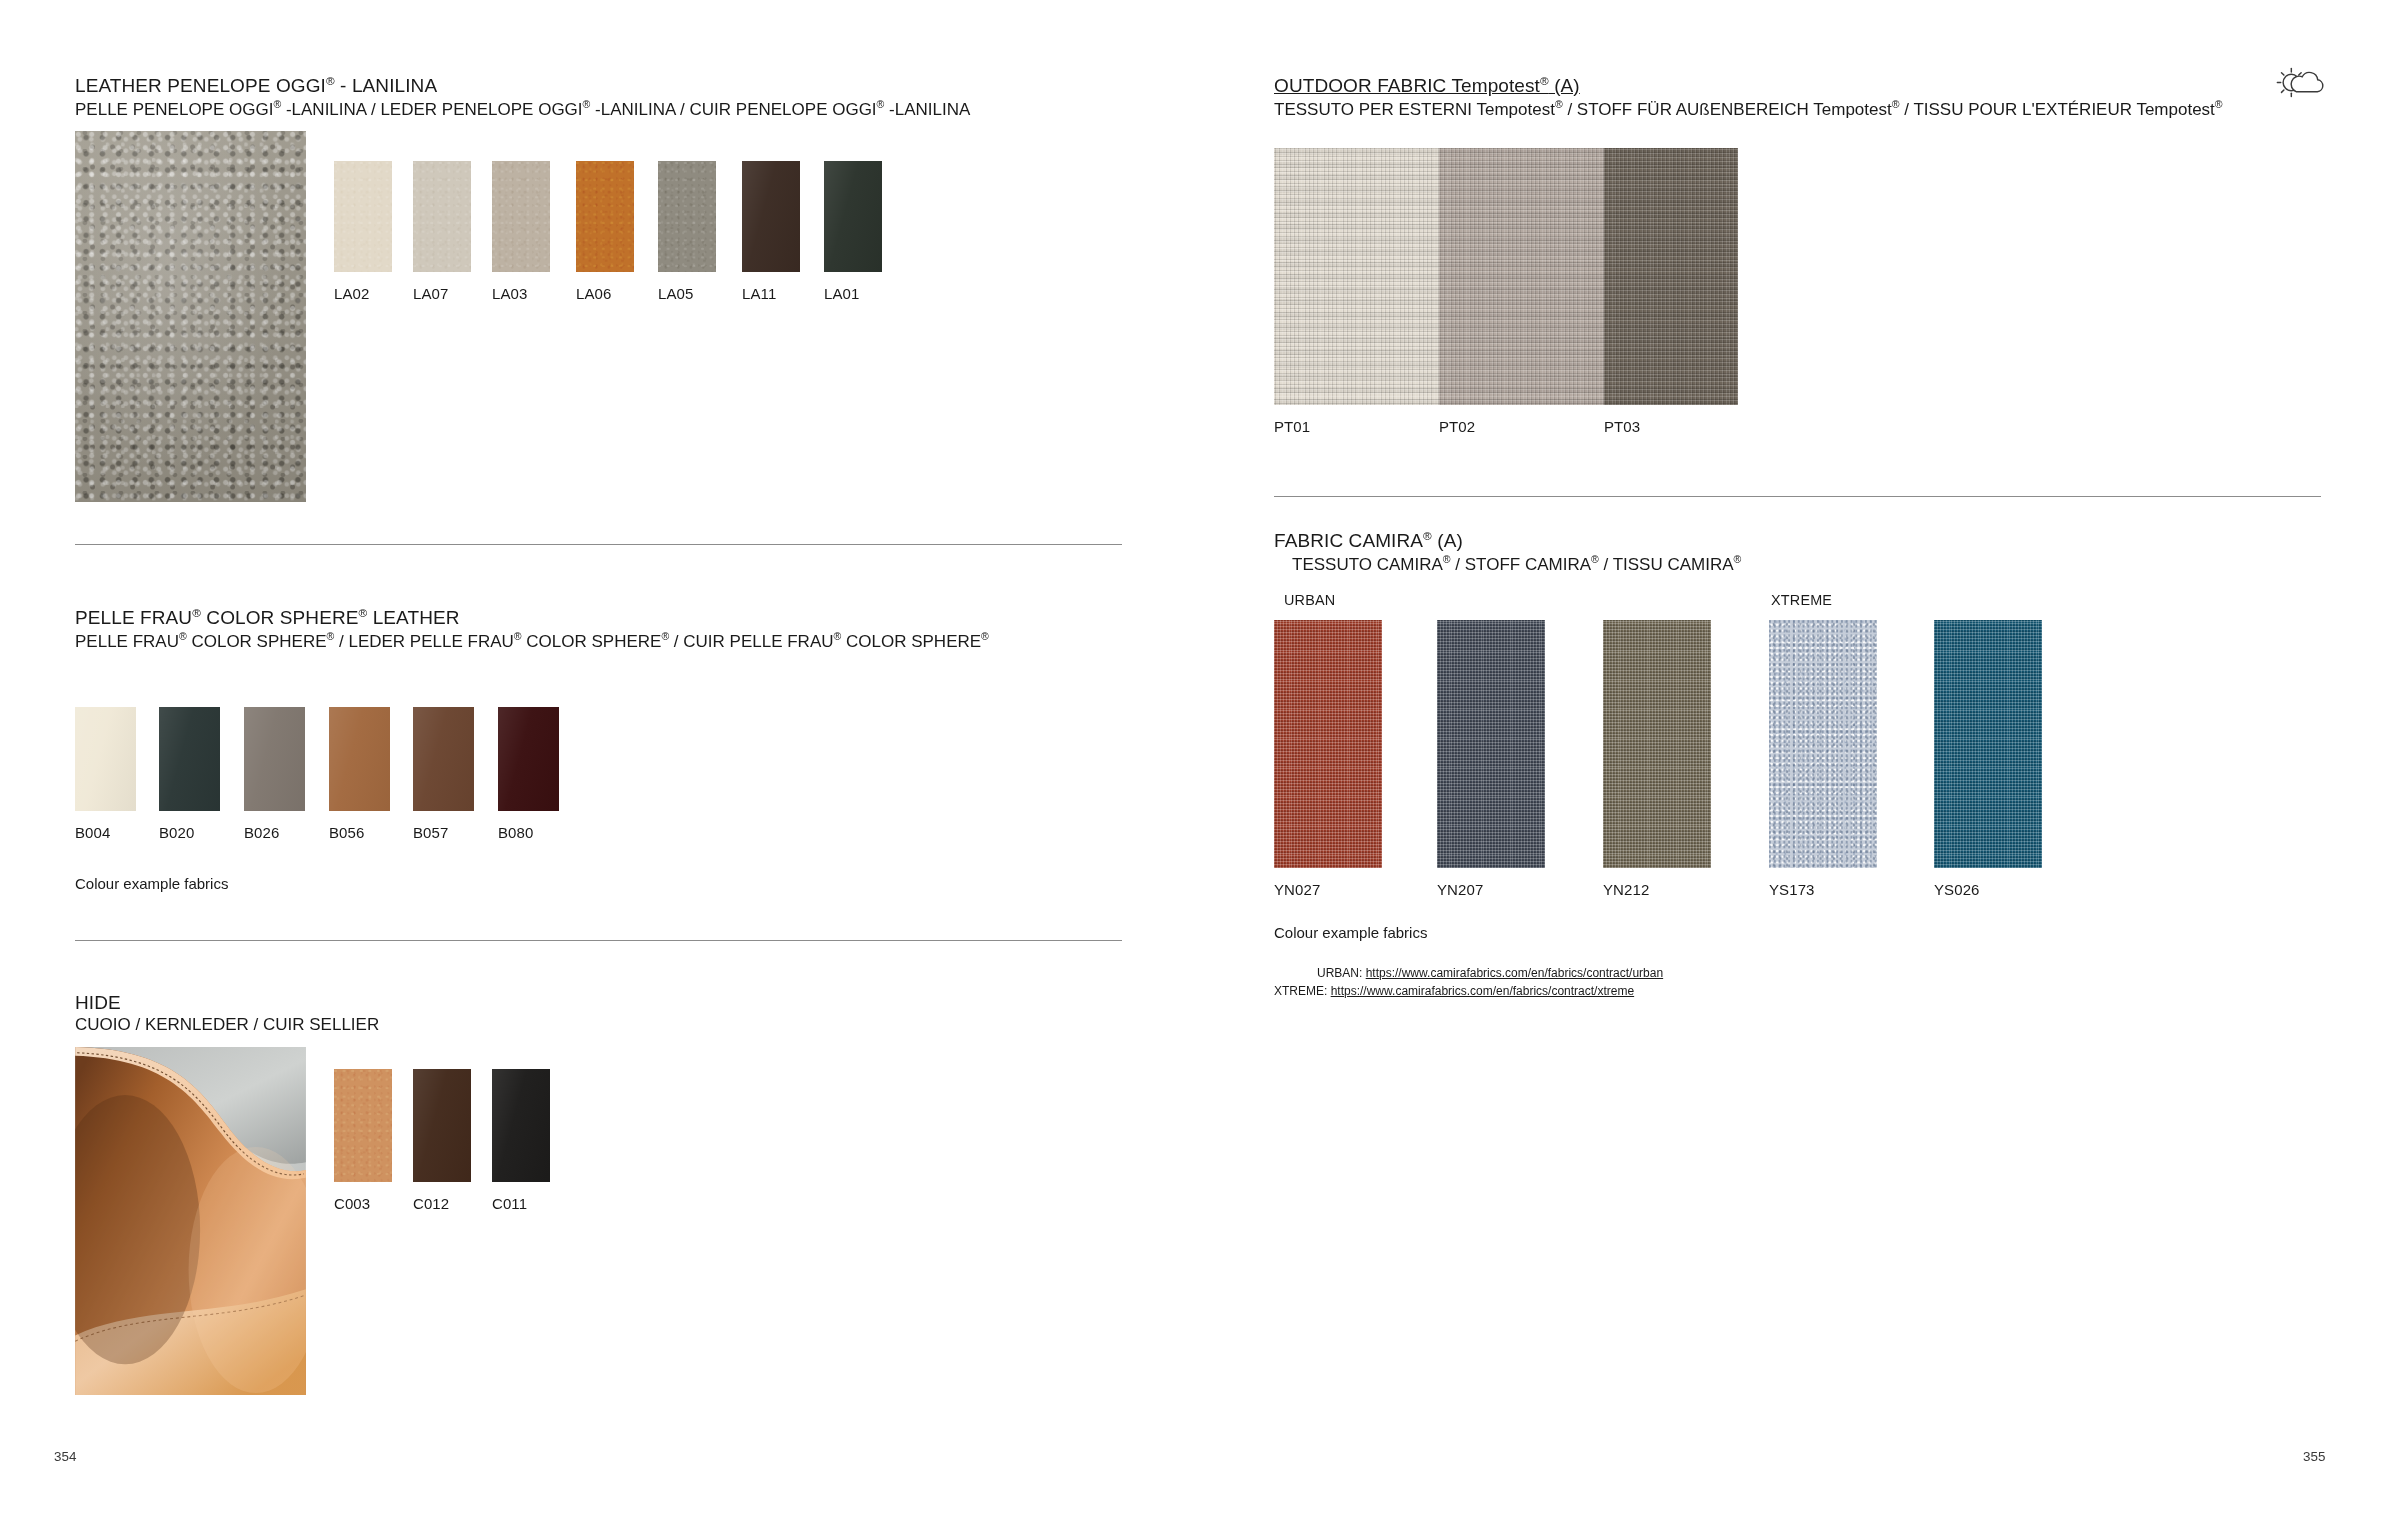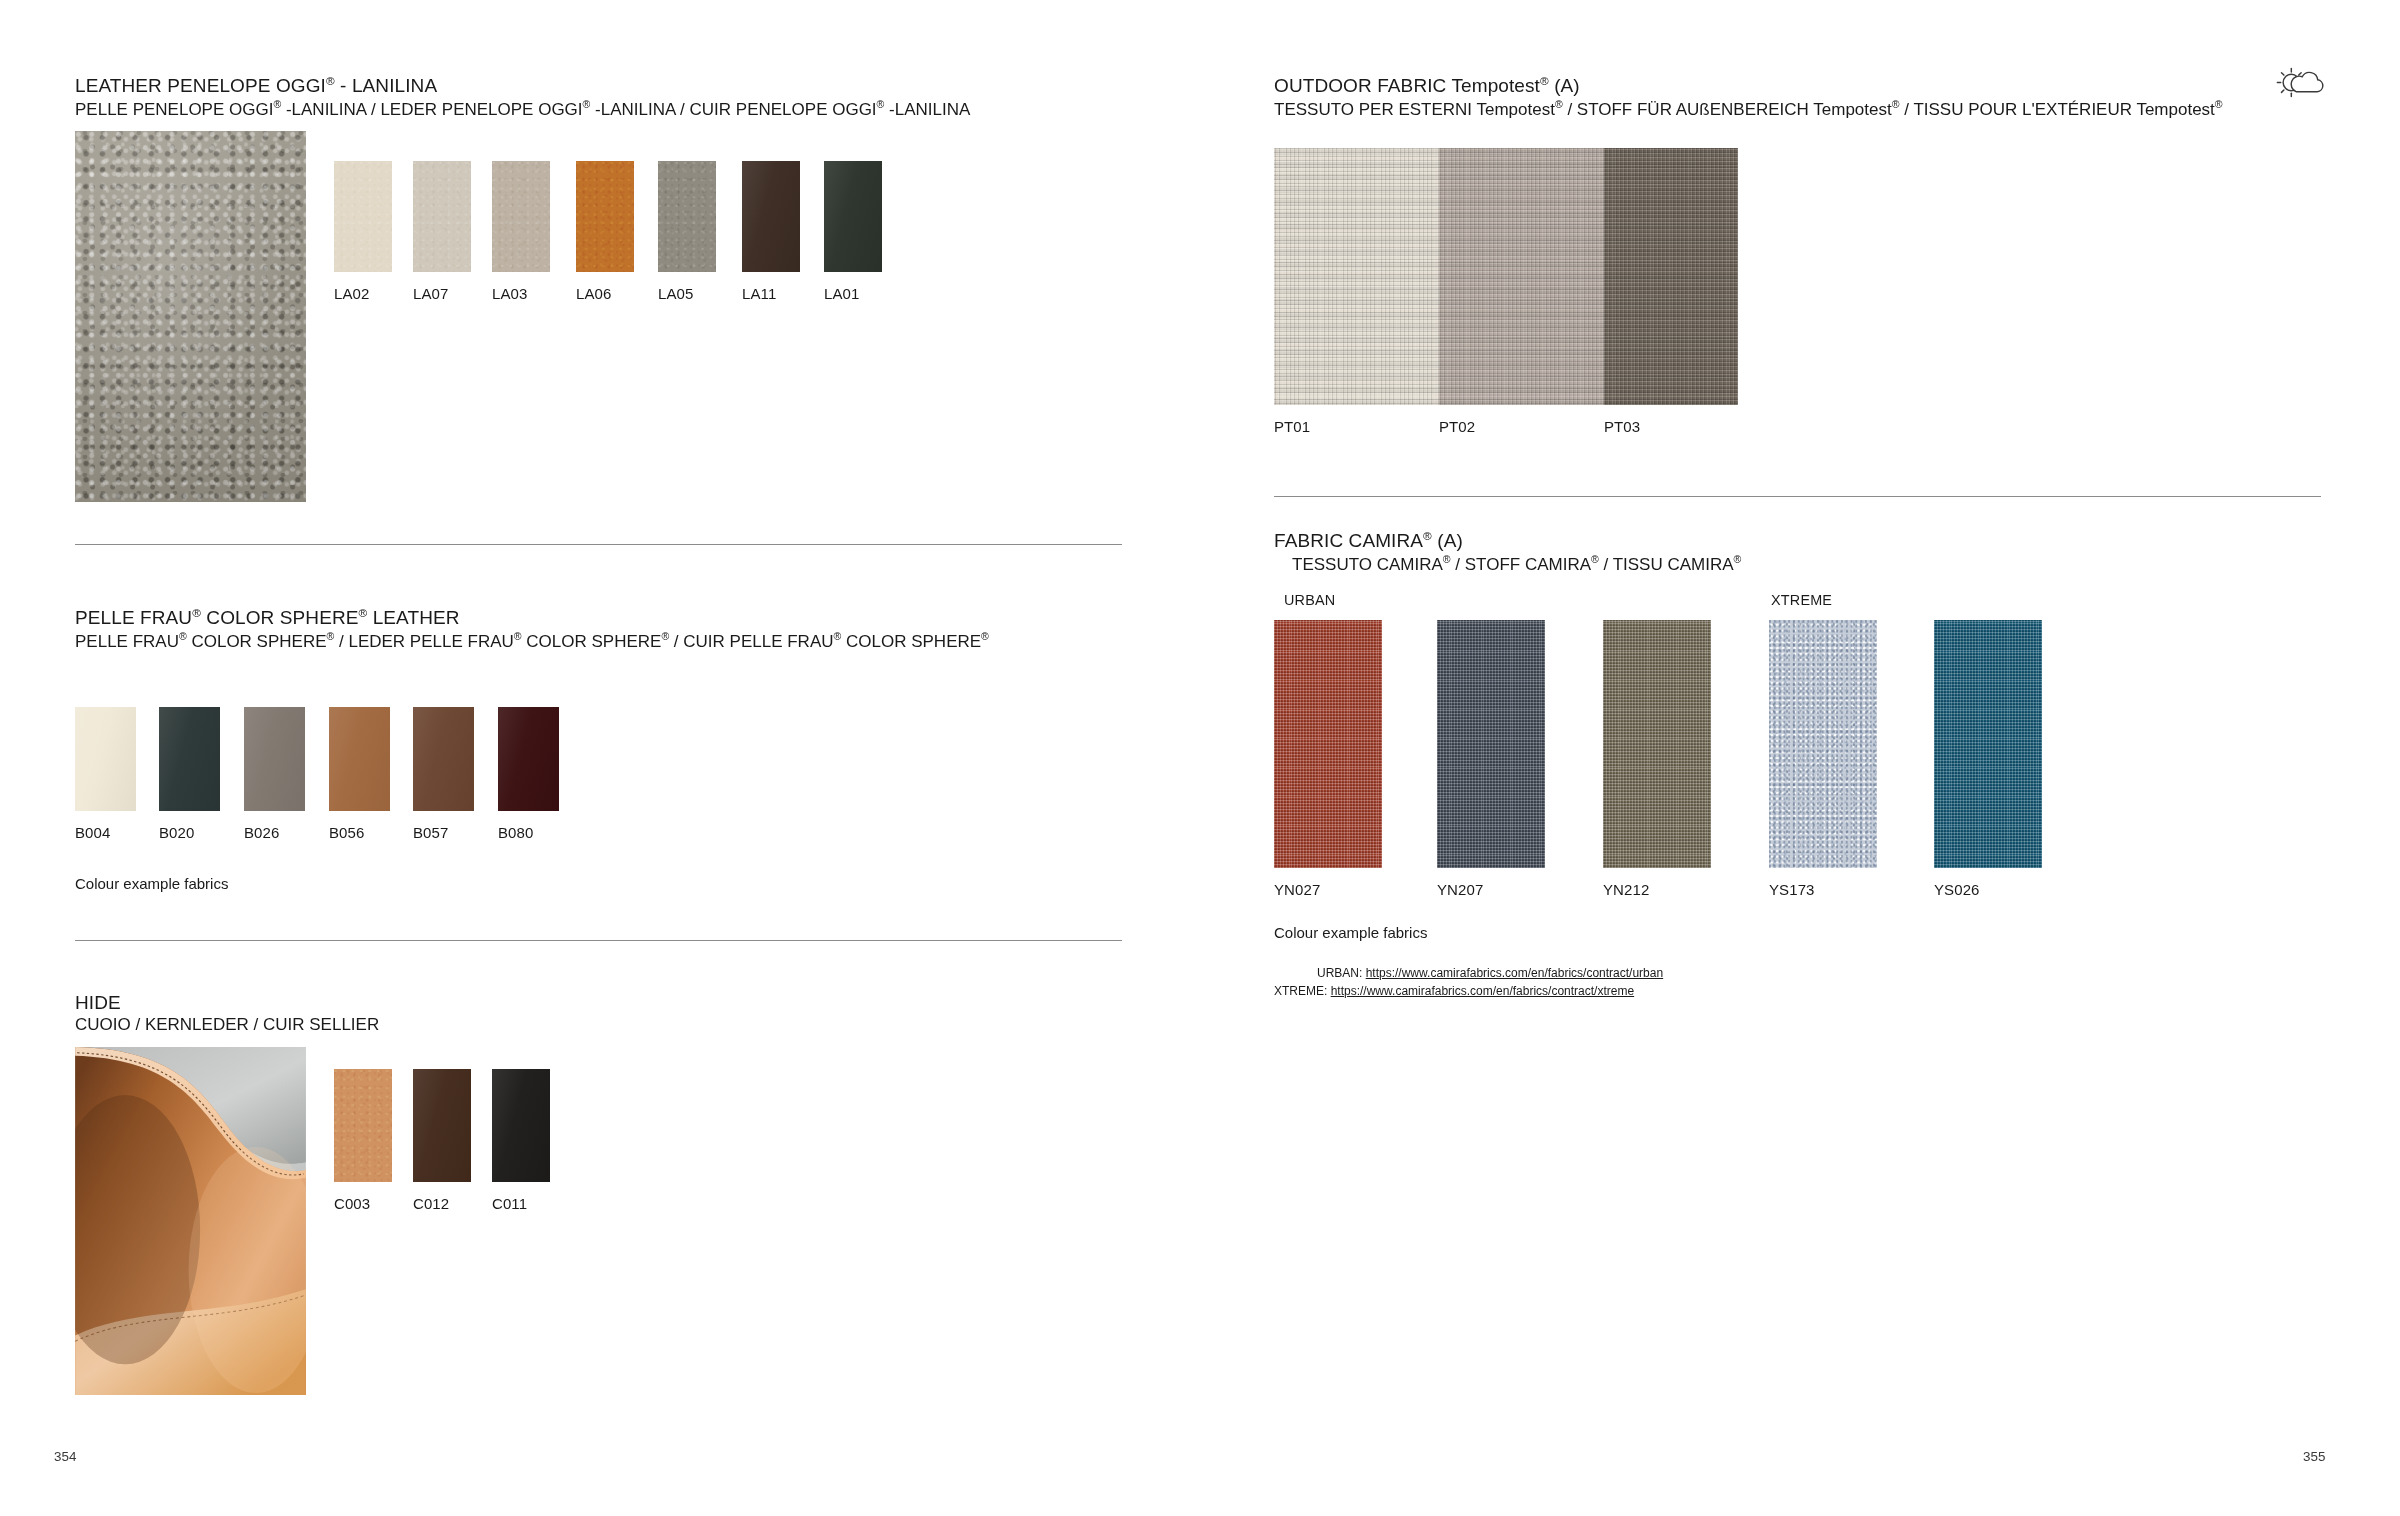--- a/index.html
+++ b/index.html
@@ -256,21 +256,21 @@
   </div>
 
   <div class="pagenum" style="position:absolute;left:54px;top:1449px;">354</div>
 </div>
 
 <div class="spine"></div>
 
 <div class="page page-right">
 
   <div>
-    <div class="sec-title" style="position:absolute;left:73px;top:73px;">
+    <div class="sec-title" style="position:absolute;left:73px;top:73px;text-decoration:underline;">
       <span>OUTDOOR FABRIC Tempotest</span><span class="sup">®</span><span> (A)</span>
     </div>
     <div class="sec-sub" style="position:absolute;left:73px;top:99px;">
       <span>TESSUTO PER ESTERNI Tempotest</span><span class="sup">®</span><span> / </span><span>STOFF FÜR AUßENBEREICH Tempotest</span><span class="sup">®</span><span> / </span><span>TISSU POUR L'EXTÉRIEUR Tempotest</span><span class="sup">®</span>
     </div>
 
     <div class="outdoor-icon" style="left:1072px;top:65px;">
       <svg width="54" height="37" viewBox="0 0 56 38" fill="none" stroke="#3b3b3b" stroke-width="1.5" stroke-linecap="round">
         <circle cx="19" cy="18" r="8.5"></circle>
         <line x1="19" y1="3.5" x2="19" y2="7"></line>

